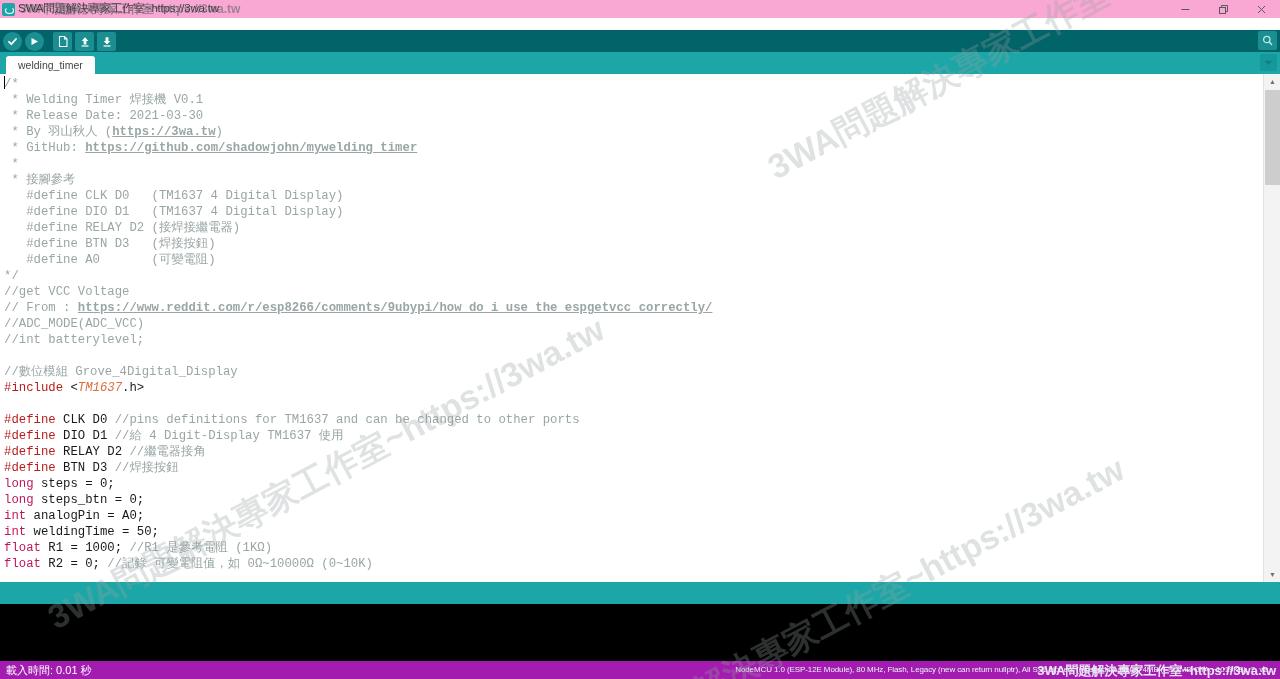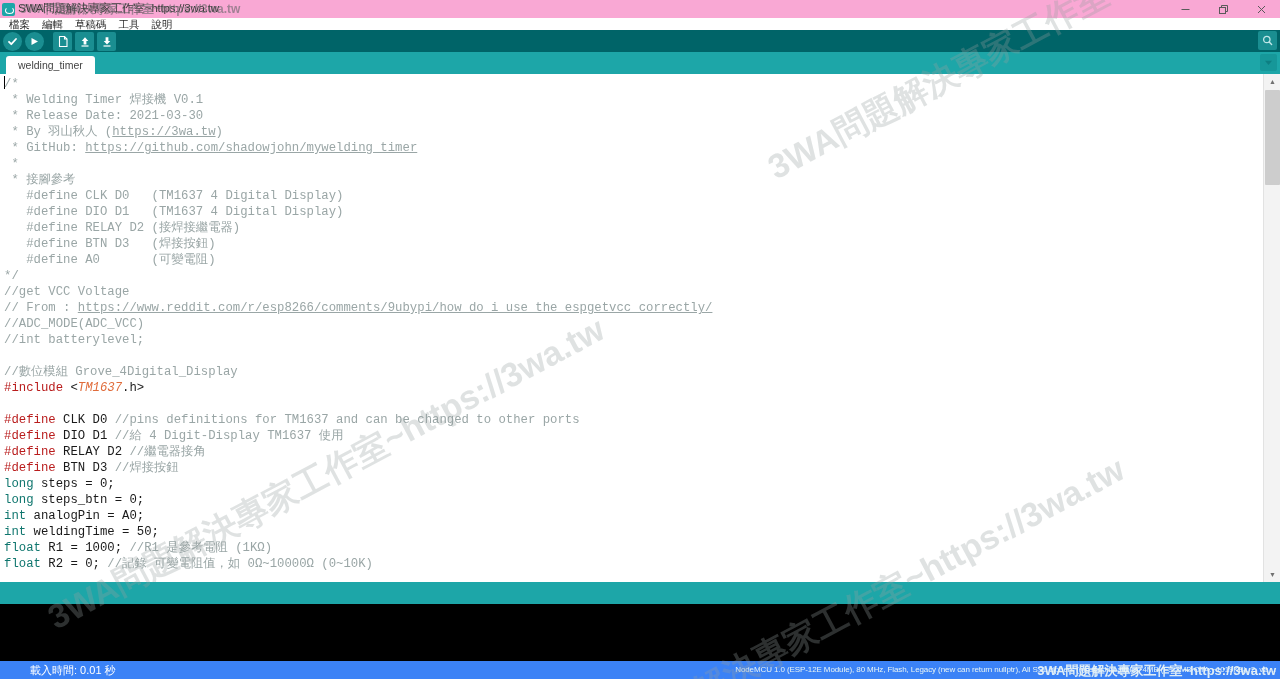--- a/index.html
+++ b/index.html
@@ -152,23 +152,23 @@
     overflow: hidden;
   }
   .caret {
     display: inline-block;
     width: 1px; height: 13px;
     background: #000;
     vertical-align: -2px;
     margin-right: -1px;
   }
   .cmt  { color: #9aa6a6; }
-  .lnk  { color: #9aa6a6; text-decoration: underline; }
+  .lnk  { color: #9aa6a6; text-decoration: underline; font-weight: bold; }
   .pre  { color: #b91c1c; }
-  .kw   { color: #0f766e; }
+  .kw   { color: #be185d; }
   .lit  { color: #e06c3b; font-style: italic; }
   .pln  { color: #1a1a1a; }
 
   
   .vscroll {
     position: absolute; top: 74px; right: 0;
     width: 17px; height: 508px;
     background: #f3f3f3;
     border-left: 1px solid #e2e2e2;
   }
@@ -192,24 +192,23 @@
     background: #1da6a8;
   }
   .console {
     position: absolute; top: 604px; left: 0;
     width: 1280px; height: 57px;
     background: #000000;
   }
   .statusbar {
     position: absolute; top: 661px; left: 0;
     width: 1280px; height: 18px;
-    background: #3b82f6;
+    background: #a21caf;
     display: flex; align-items: center;
     color: #ffffff;
-    padding-left: 24px;
   }
   .status-left {
     font-size: 11px;
     padding-left: 6px;
     white-space: nowrap;
   }
   .status-right {
     position: absolute; right: 4px; top: 0;
     height: 17px;
     display: flex; align-items: center;
@@ -276,27 +275,20 @@
       </div>
       <div class="win-btn">
         <svg width="11" height="11" viewBox="0 0 11 11">
           <line x1="2" y1="2" x2="9" y2="9" stroke="#5a5a5a" stroke-width="1"></line>
           <line x1="9" y1="2" x2="2" y2="9" stroke="#5a5a5a" stroke-width="1"></line>
         </svg>
       </div>
     </div>
   </div>
 
-  <div class="menubar">
-    <div class="menu-item">檔案</div>
-    <div class="menu-item">編輯</div>
-    <div class="menu-item">草稿碼</div>
-    <div class="menu-item">工具</div>
-    <div class="menu-item">說明</div>
-  </div>
 
   <div class="toolbar">
     <div class="tb-btn round">
       <svg width="13" height="13" viewBox="0 0 13 13">
         <polyline points="3,6.8 5.3,9.2 10,4" fill="none" stroke="#ffffff" stroke-width="1.8" stroke-linecap="round" stroke-linejoin="round"></polyline>
       </svg>
     </div>
     <div class="tb-btn round">
       <svg width="13" height="13" viewBox="0 0 13 13">
         <polygon points="3.5,3 10,6.5 3.5,10" fill="#ffffff"></polygon>

